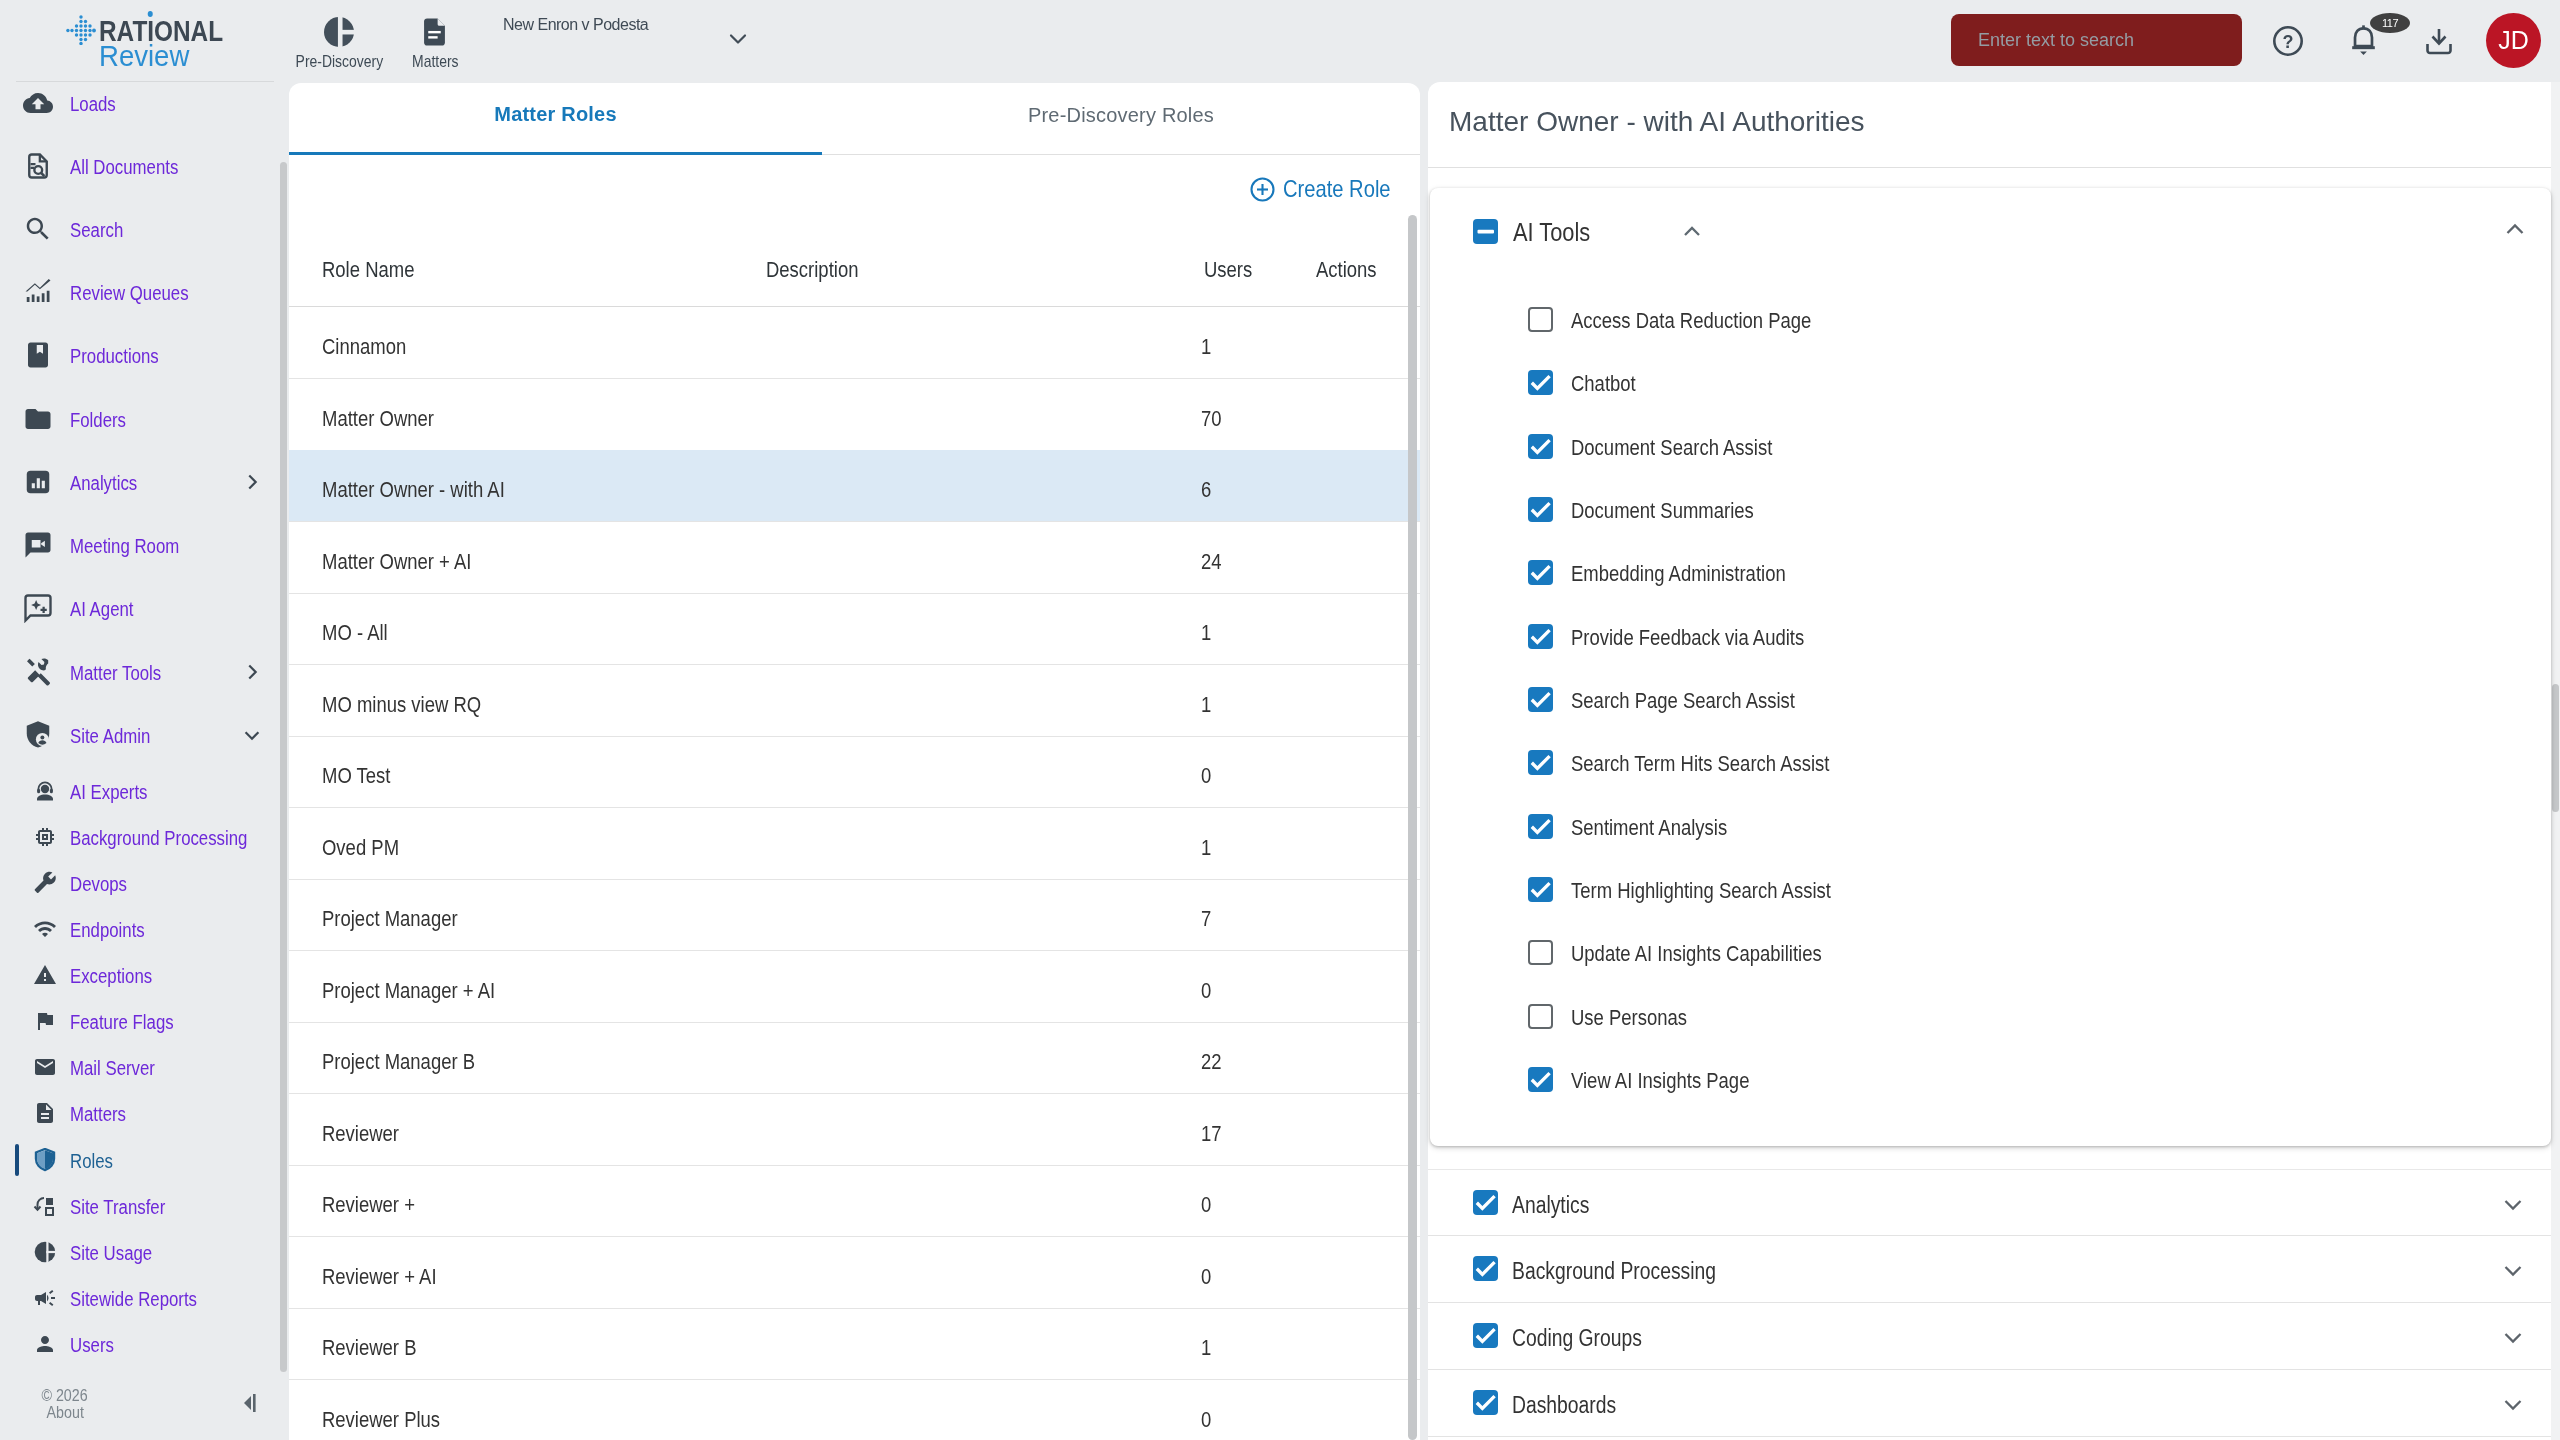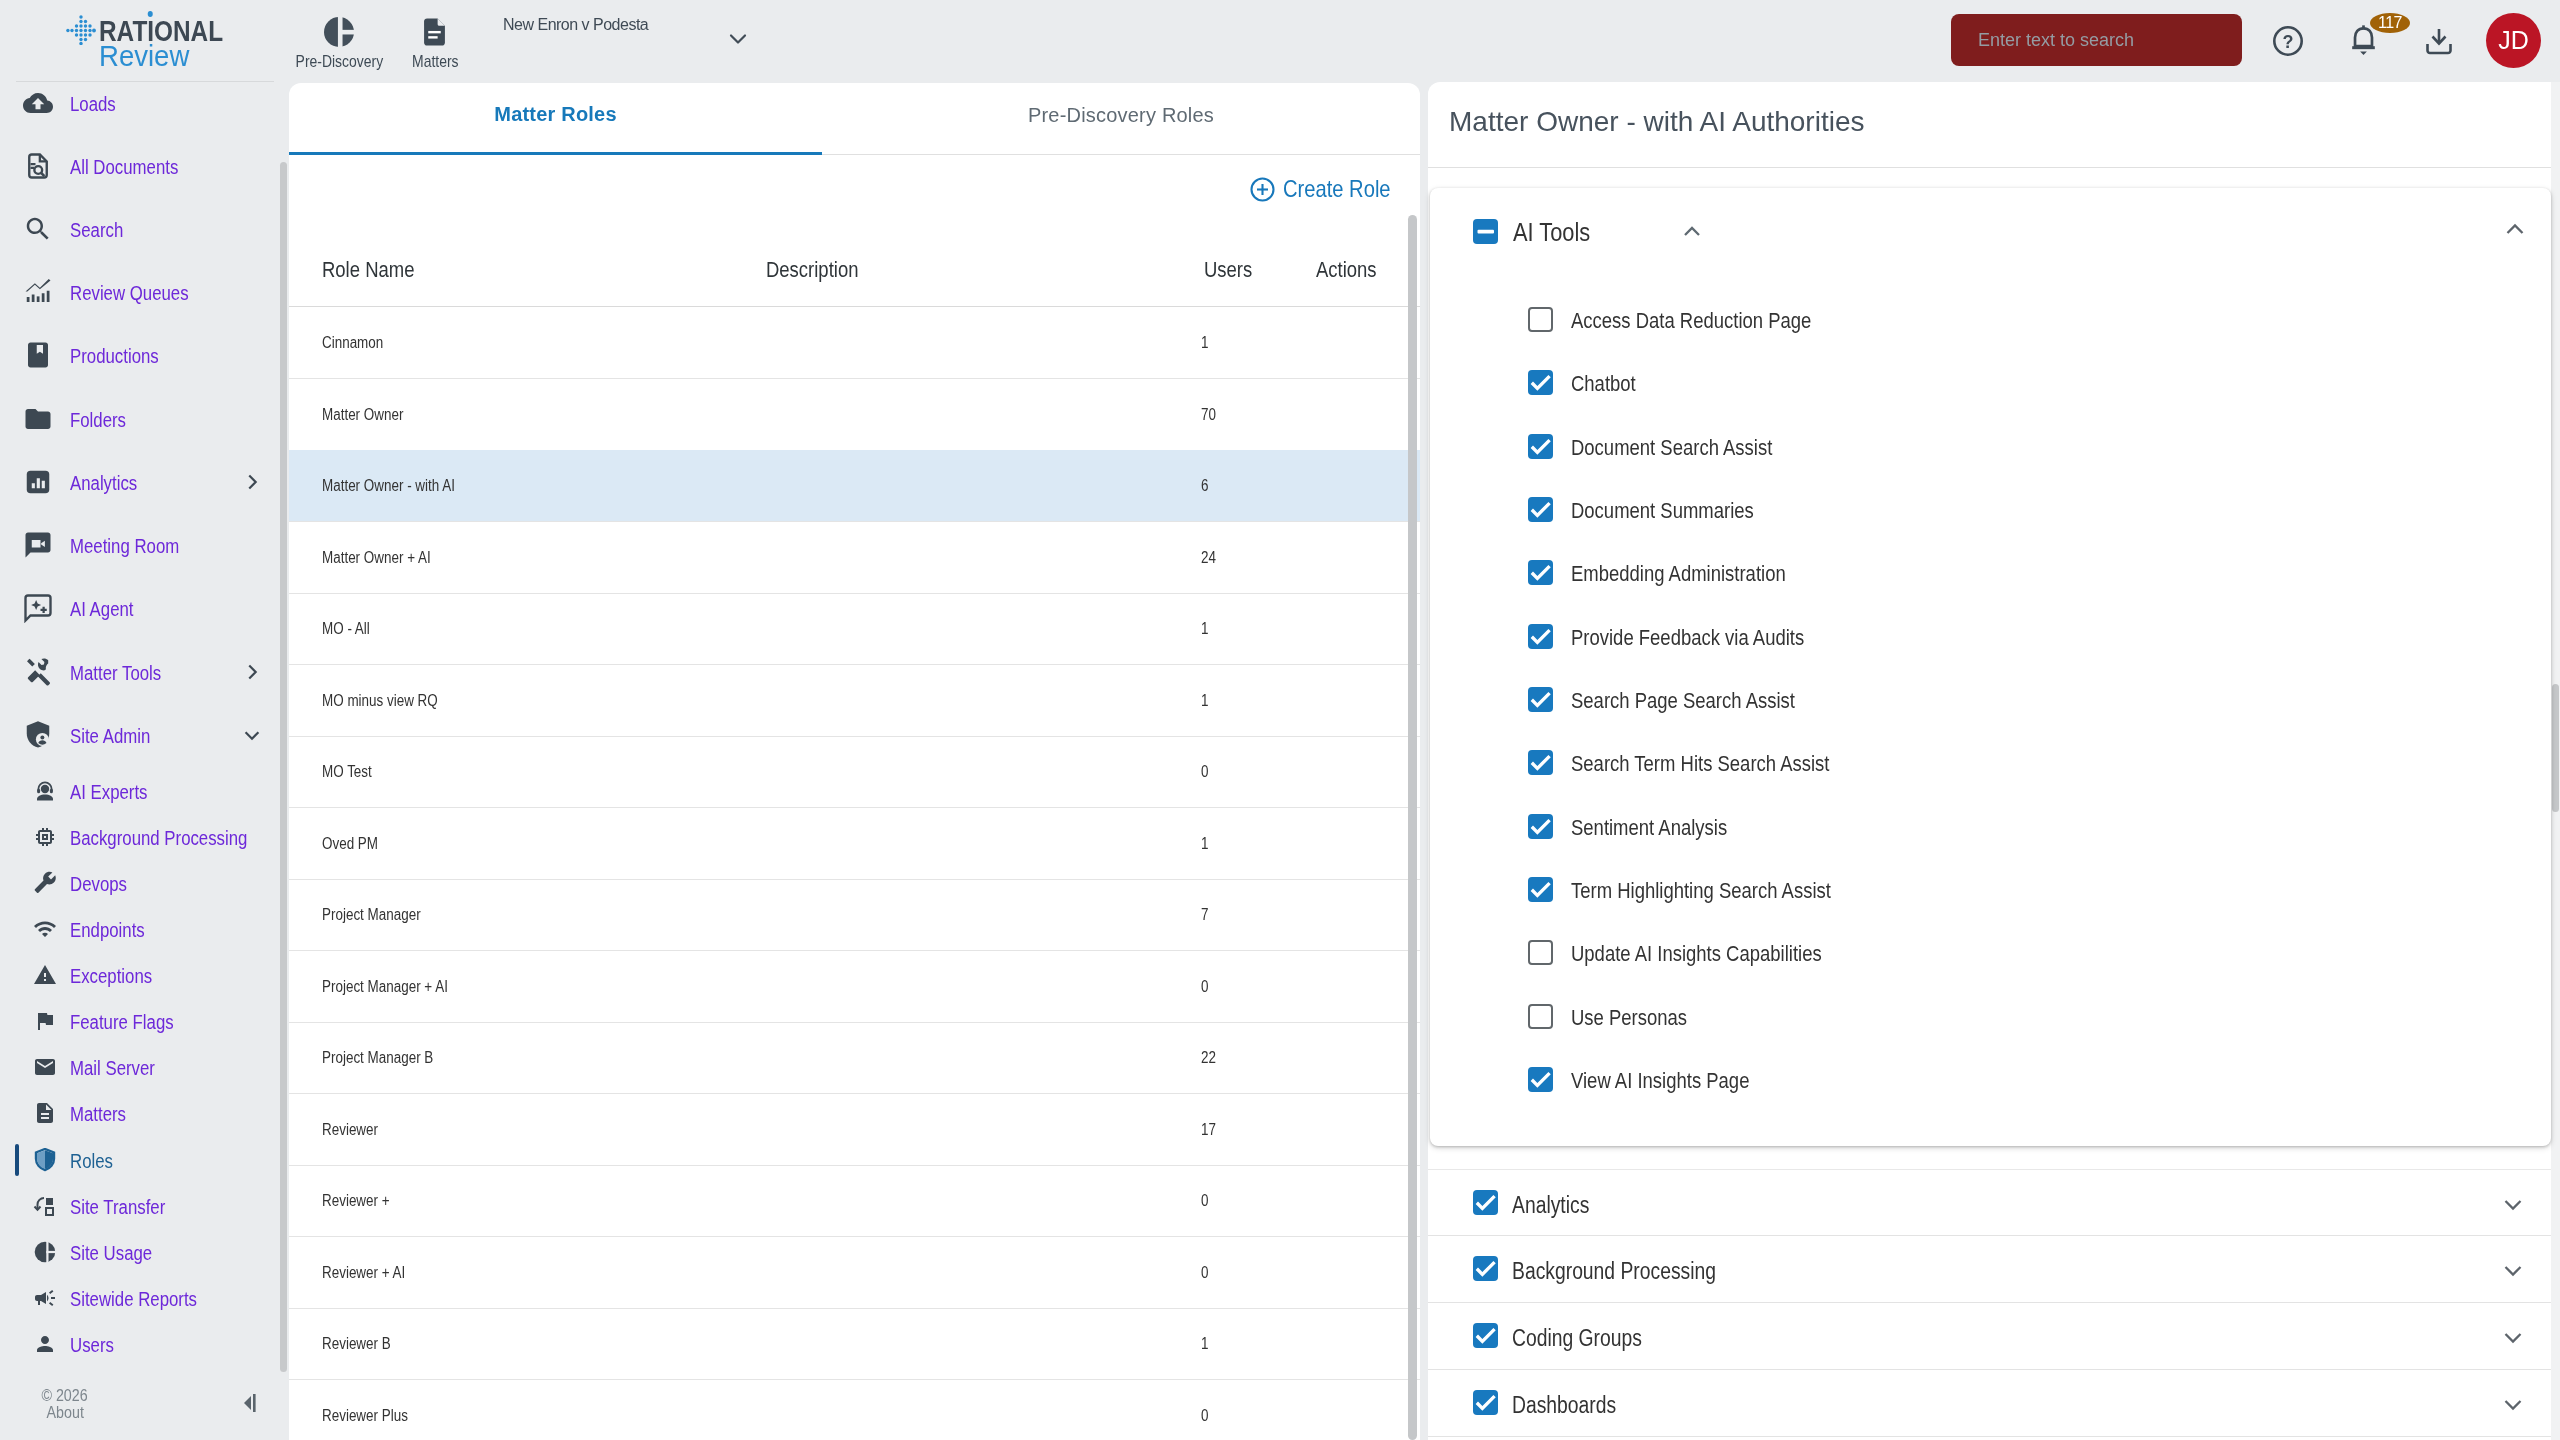--- a/index.html
+++ b/index.html
@@ -10,21 +10,21 @@
 #logo-rational{position:absolute;left:99px;top:17px;font-size:29px;font-weight:700;color:#3d4853;letter-spacing:0px;transform:scaleX(.84);transform-origin:0 0;line-height:29px;white-space:nowrap}
 #logo-review{position:absolute;left:99px;top:42px;font-size:29px;color:#2b8ed2;line-height:29px;transform:scaleX(.95);transform-origin:0 0}
 .idot{position:relative}
 .idot:after{content:"";position:absolute;left:1px;top:-4px;width:6px;height:6px;border-radius:50%;background:#2b8ed2}
 .tb-ic{position:absolute;top:52px;text-align:center;color:#3e4a55;font-size:17px;white-space:nowrap}
 .tb-ic span{display:inline-block;transform:scaleX(.82);transform-origin:50% 50%}
 #matter-name{position:absolute;left:503px;top:16px;font-size:16px;letter-spacing:-.5px;color:#3f4a55;white-space:nowrap}
 #searchbox{position:absolute;left:1951px;top:14px;width:291px;height:52px;background:#7f1d1d;border-radius:8px;text-align:center;}
 #searchbox span{position:absolute;left:27px;top:16px;font-size:18px;color:#949ca3;white-space:nowrap}
 #avatar{position:absolute;left:2486px;top:13px;width:55px;height:55px;border-radius:50%;background:#bb1525;color:#fff;font-size:25px;display:flex;align-items:center;justify-content:center}
-#badge{position:absolute;left:2370px;top:13px;width:40px;height:20px;border-radius:50%;background:#a16207;color:#fff;font-size:16px;letter-spacing:-.5px;display:flex;align-items:center;justify-content:center}
+#badge{position:absolute;left:2370px;top:13px;width:40px;height:20px;border-radius:50%;background:#404040;color:#fff;font-size:11px;letter-spacing:-.5px;display:flex;align-items:center;justify-content:center}
 
 #sidebar{position:absolute;left:0;top:82px;width:289px;height:1358px;background:#eaecee}
 #sidebar .div{position:absolute;left:16px;top:-1px;width:258px;height:1px;background:#d7d9db}
 .si{position:absolute;left:0;width:289px;height:32px;color:#6d28d9;font-size:20px}
 .si svg{position:absolute;left:23px;top:1px}
 .si.sub svg{position:absolute;left:33px;top:4px}
 .si span{position:absolute;left:70px;top:6px;white-space:nowrap;transform:scaleX(.84);transform-origin:0 50%}
 .si .chev{position:absolute;left:241px;top:5px}
 .si.active{color:#1e6193}
 #actbar{position:absolute;left:15px;top:1062px;width:4px;height:32px;background:#174a7c;border-radius:2px}
@@ -35,21 +35,21 @@
 #mid{position:absolute;left:289px;top:83px;width:1131px;height:1357px;background:#fff;border-radius:12px 12px 0 0}
 #tabs{position:absolute;left:0;top:0;width:1131px;height:72px;border-bottom:1px solid #e0e0e0}
 .tab{position:absolute;top:0;height:72px;padding-bottom:7px;display:flex;align-items:center;justify-content:center;font-size:20px;font-weight:600;letter-spacing:.2px}
 #tab1{left:0;width:533px;color:#1779ba;border-bottom:3px solid #1779ba}
 #tab2{left:533px;width:598px;color:#5f6a73;font-weight:400}
 #createrole{position:absolute;left:961px;top:90px;width:170px;height:30px;color:#1878bb;font-size:24px}
 #createrole svg{position:absolute;left:0;top:4px}
 #createrole span{position:absolute;left:33px;top:2px;transform:scaleX(.84);transform-origin:0 50%;white-space:nowrap}
 .th{position:absolute;font-size:22px;color:#2f3539;font-weight:400}
 .th span{display:inline-block;transform:scaleX(.84);transform-origin:0 50%;white-space:nowrap}
-.row{position:absolute;left:0;width:1131px;height:72px;border-bottom:1px solid #e4e4e4;font-size:16px;color:#333}
+.row{position:absolute;left:0;width:1131px;height:72px;border-bottom:1px solid #e4e4e4;font-size:22px;color:#333}
 .row .rn{position:absolute;left:33px;top:27px;white-space:nowrap;transform:scaleX(.84);transform-origin:0 50%}
 .row .ru{position:absolute;left:912px;top:27px;transform:scaleX(.84);transform-origin:0 50%}
 .row.hl{background:#dbe9f5}
 #mid-scroll{position:absolute;left:1119px;top:132px;width:9px;height:1225px;background:#c5c7c9;border-radius:5px}
 
 #right{position:absolute;left:1428px;top:82px;width:1132px;height:1358px;background:#fff;border-radius:12px 0 0 0}
 #rp-title{position:absolute;left:21px;top:24px;font-size:28px;color:#47525d;white-space:nowrap}
 #rp-div{position:absolute;left:0;top:85px;width:1132px;height:1px;background:#e0e0e0}
 #rp-track{position:absolute;left:1123px;top:0;width:9px;height:1358px;background:#f1f2f3}
 #rp-thumb{position:absolute;left:1124px;top:602px;width:7px;height:128px;background:#c5c7c9;border-radius:4px}

